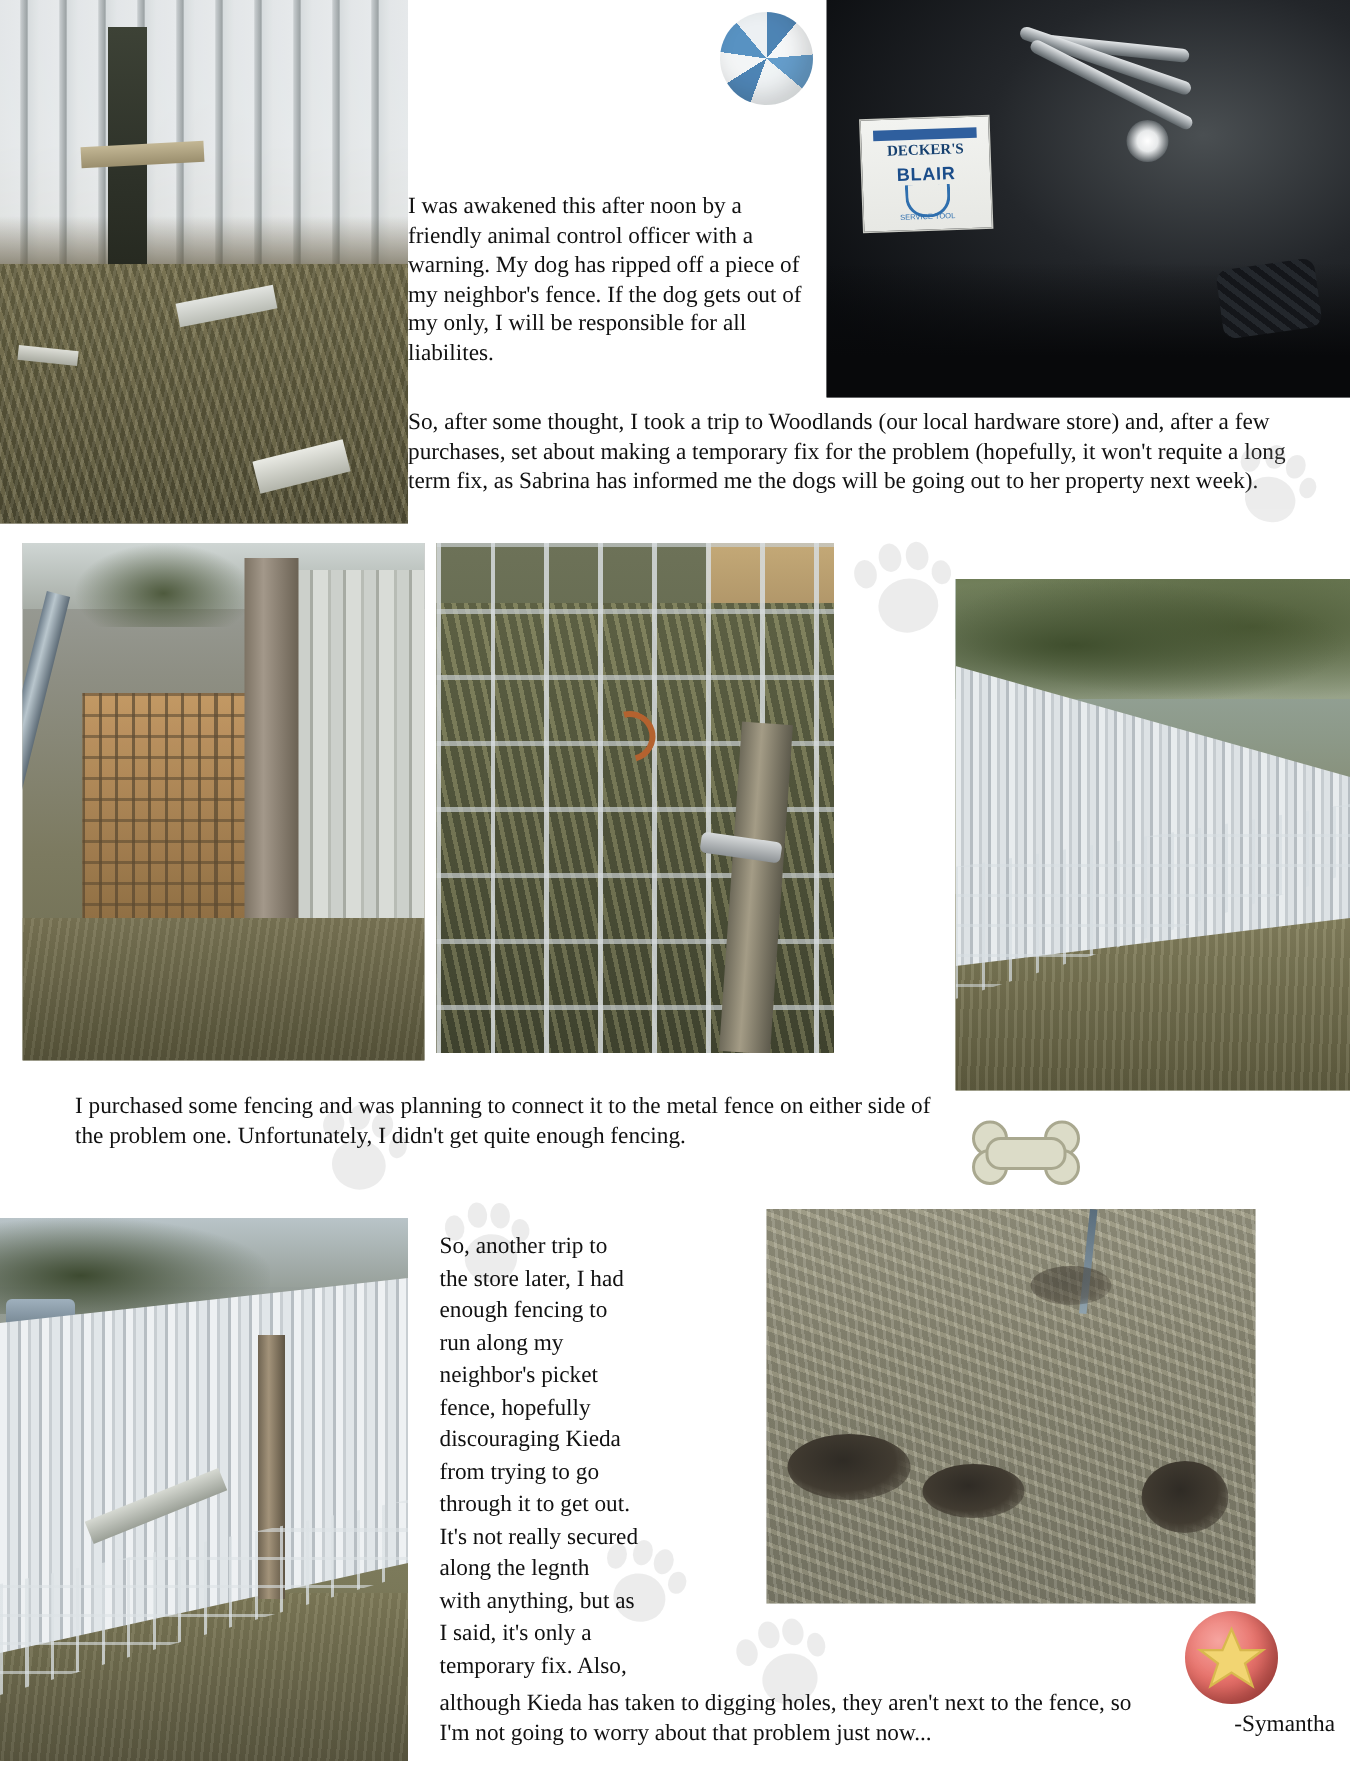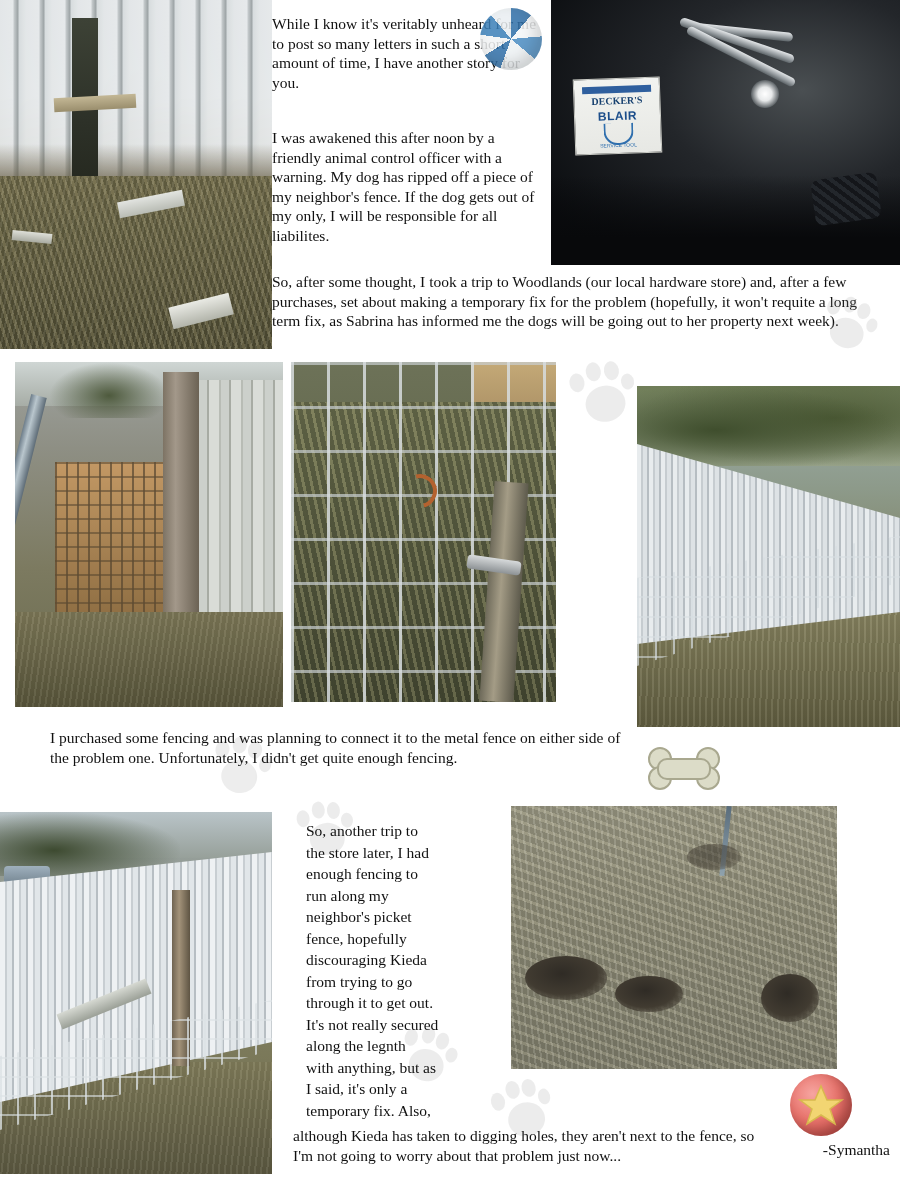--- a/index.html
+++ b/index.html
@@ -305,21 +305,20 @@
     </div>
     <div class="pruner">
       <div class="blade b3"></div>
       <div class="blade b1"></div>
       <div class="blade b2"></div>
     </div>
     <div class="dark"></div>
     <div class="mat"></div>
   </div>
 
-  <div class="ptext" style="left:272px; top:14px; width:268px;">While I know it's veritably unheard for me to post so many letters in such a short amount of time, I have another story for you.</div>
   <div class="ptext" style="left:272px; top:128px; width:272px;">I was awakened this after noon by a friendly animal control officer with a warning. My dog has ripped off a piece of my neighbor's fence. If the dog gets out of my only, I will be responsible for all liabilites.</div>
   <div class="ptext" style="left:272px; top:272px; width:615px;">So, after some thought, I took a trip to Woodlands (our local hardware store) and, after a few purchases, set about making a temporary fix for the problem (hopefully, it won't requite a long term fix, as Sabrina has informed me the dogs will be going out to her property next week).</div>
 
   <div class="ball" style="left:480px; top:8px; width:62px; height:62px; opacity:0.85;
               background: conic-gradient(from 200deg, #2f6fa8 0deg 38deg, #f2f4f5 38deg 78deg, #3b7fb8 78deg 120deg, #e9eef1 120deg 160deg, #2f6fa8 160deg 200deg, #f4f6f7 200deg 245deg, #4a8cc2 245deg 290deg, #eef2f4 290deg 360deg);
               box-shadow: inset -6px -6px 14px rgba(0,0,0,0.18);"></div>
 
   <div class="paw" style="left:820px; top:296px; width:56px; height:60px; transform:rotate(18deg);">
     <div class="pad" style="left:12px; top:22px; width:34px; height:30px;"></div>
     <div class="pad" style="left:2px; top:8px; width:13px; height:16px;"></div>
@@ -413,21 +412,21 @@
   </div>
 
   <div class="photo ph7">
     <div class="stick"></div>
     <div class="dirt d4"></div>
     <div class="dirt d1"></div>
     <div class="dirt d2"></div>
     <div class="dirt d3"></div>
   </div>
 
-  <div class="ptext" style="left:293px; top:820px; width:196px; line-height:21.5px;margin-left:13px;">So, another trip to
+  <div class="ptext" style="left:293px; top:820px; width:196px; line-height:21.5px;">So, another trip to
 the store later, I had
 enough fencing to
 run along my
 neighbor's picket
 fence, hopefully
 discouraging Kieda
 from trying to go
 through it to get out.
 It's not really secured
 along the legnth

